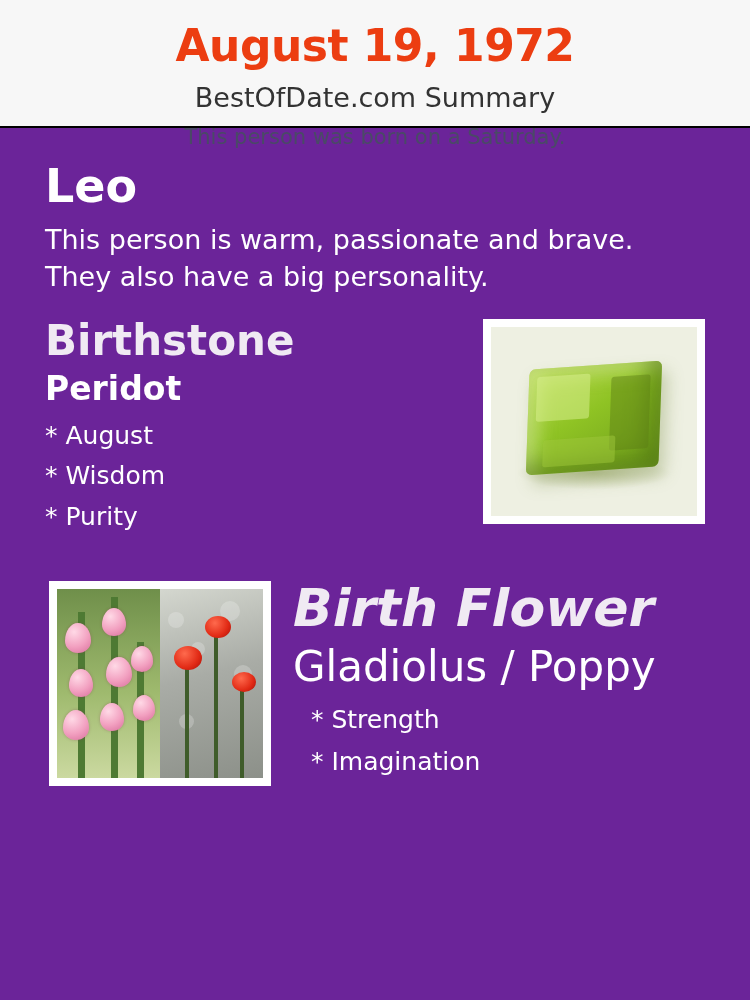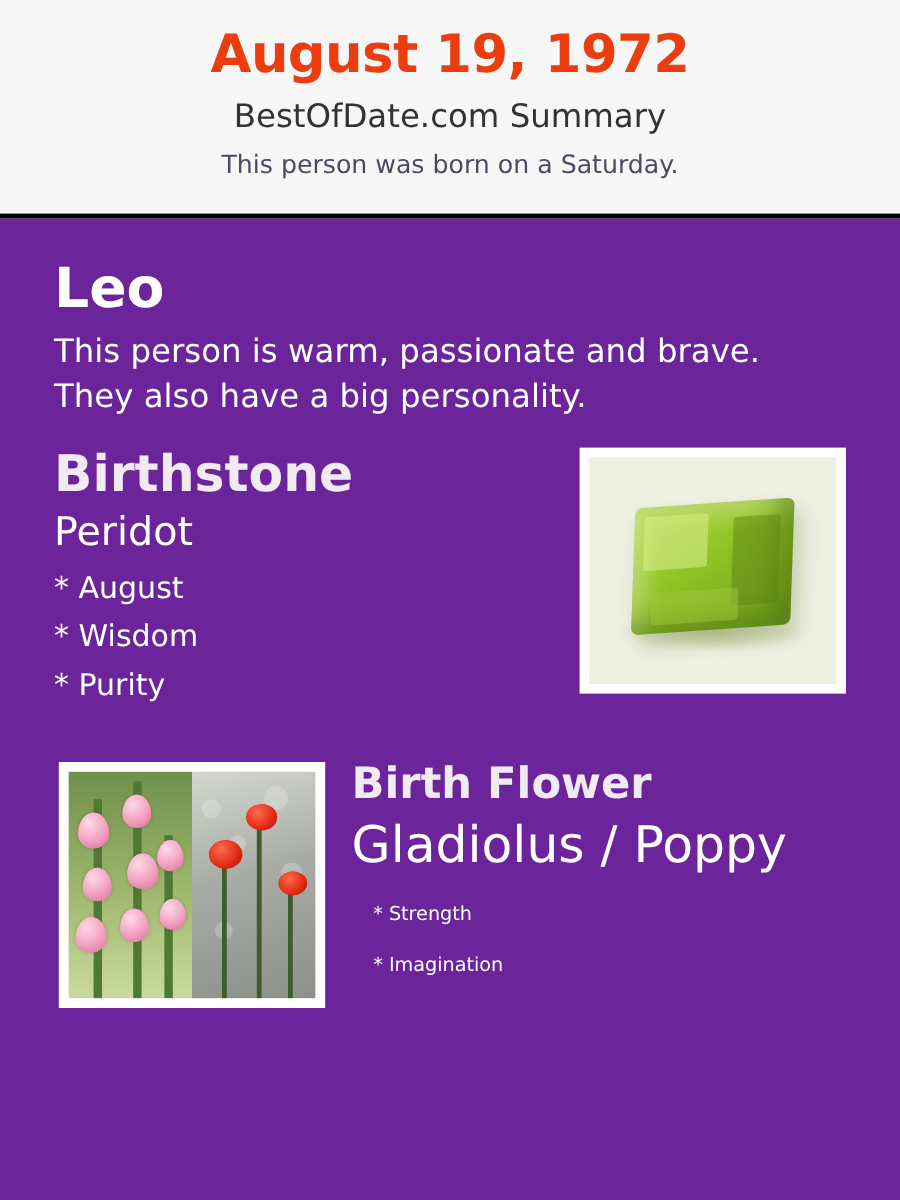--- a/index.html
+++ b/index.html
@@ -16,25 +16,25 @@
   .page {
     width: 750px;
     height: 1000px;
     position: relative;
     background: #6b2499;
   }
 
   
   .header {
     background: #f7f7f7;
-    height: 182px;
+    height: 128px;
     box-sizing: border-box;
     padding-top: 22px;
     text-align: center;
-    border-bottom: 4px solid #000000;
+    border-bottom: 2px solid #000000;
   }
   .header-date {
     font-size: 44px;
     font-weight: bold;
     color: #ec3d11;
     line-height: 1.1;
     letter-spacing: -0.5px;
   }
   .header-subtitle {
     font-size: 27px;
@@ -84,20 +84,21 @@
     font-size: 42px;
     font-weight: bold;
     color: #f0eaf3;
     line-height: 1.05;
   }
   .section-sub {
     font-size: 33px;
     color: #ffffff;
     margin-top: 6px;
     line-height: 1.2;
+    font-weight: bold;
   }
   .trait {
     font-size: 25px;
     color: #ffffff;
     margin-top: 13px;
     line-height: 1.1;
   }
 
   .stone-photo {
     position: absolute;
@@ -231,35 +232,36 @@
     position: absolute;
     border-radius: 50%;
     background: rgba(255,255,255,0.22);
   }
 
   .flower-text {
     margin-left: 248px;
     text-align: left;
   }
   .flower-title {
-    font-size: 36px;
+    font-size: 52px;
     font-weight: bold;
     color: #f0eaf3;
     line-height: 1.05;
+    font-style: italic;
   }
   .flower-sub {
     font-size: 42px;
     color: #ffffff;
     margin-top: 6px;
     line-height: 1.2;
   }
   .flower-trait {
-    font-size: 16px;
-    color: #ffffff;
-    margin-top: 24px;
+    font-size: 25px;
+    color: #ffffff;
+    margin-top: 14px;
     margin-left: 18px;
     line-height: 1.1;
   }
 </style>
 </head>
 <body>
 
 <div class="page">
 
   <div class="header">

